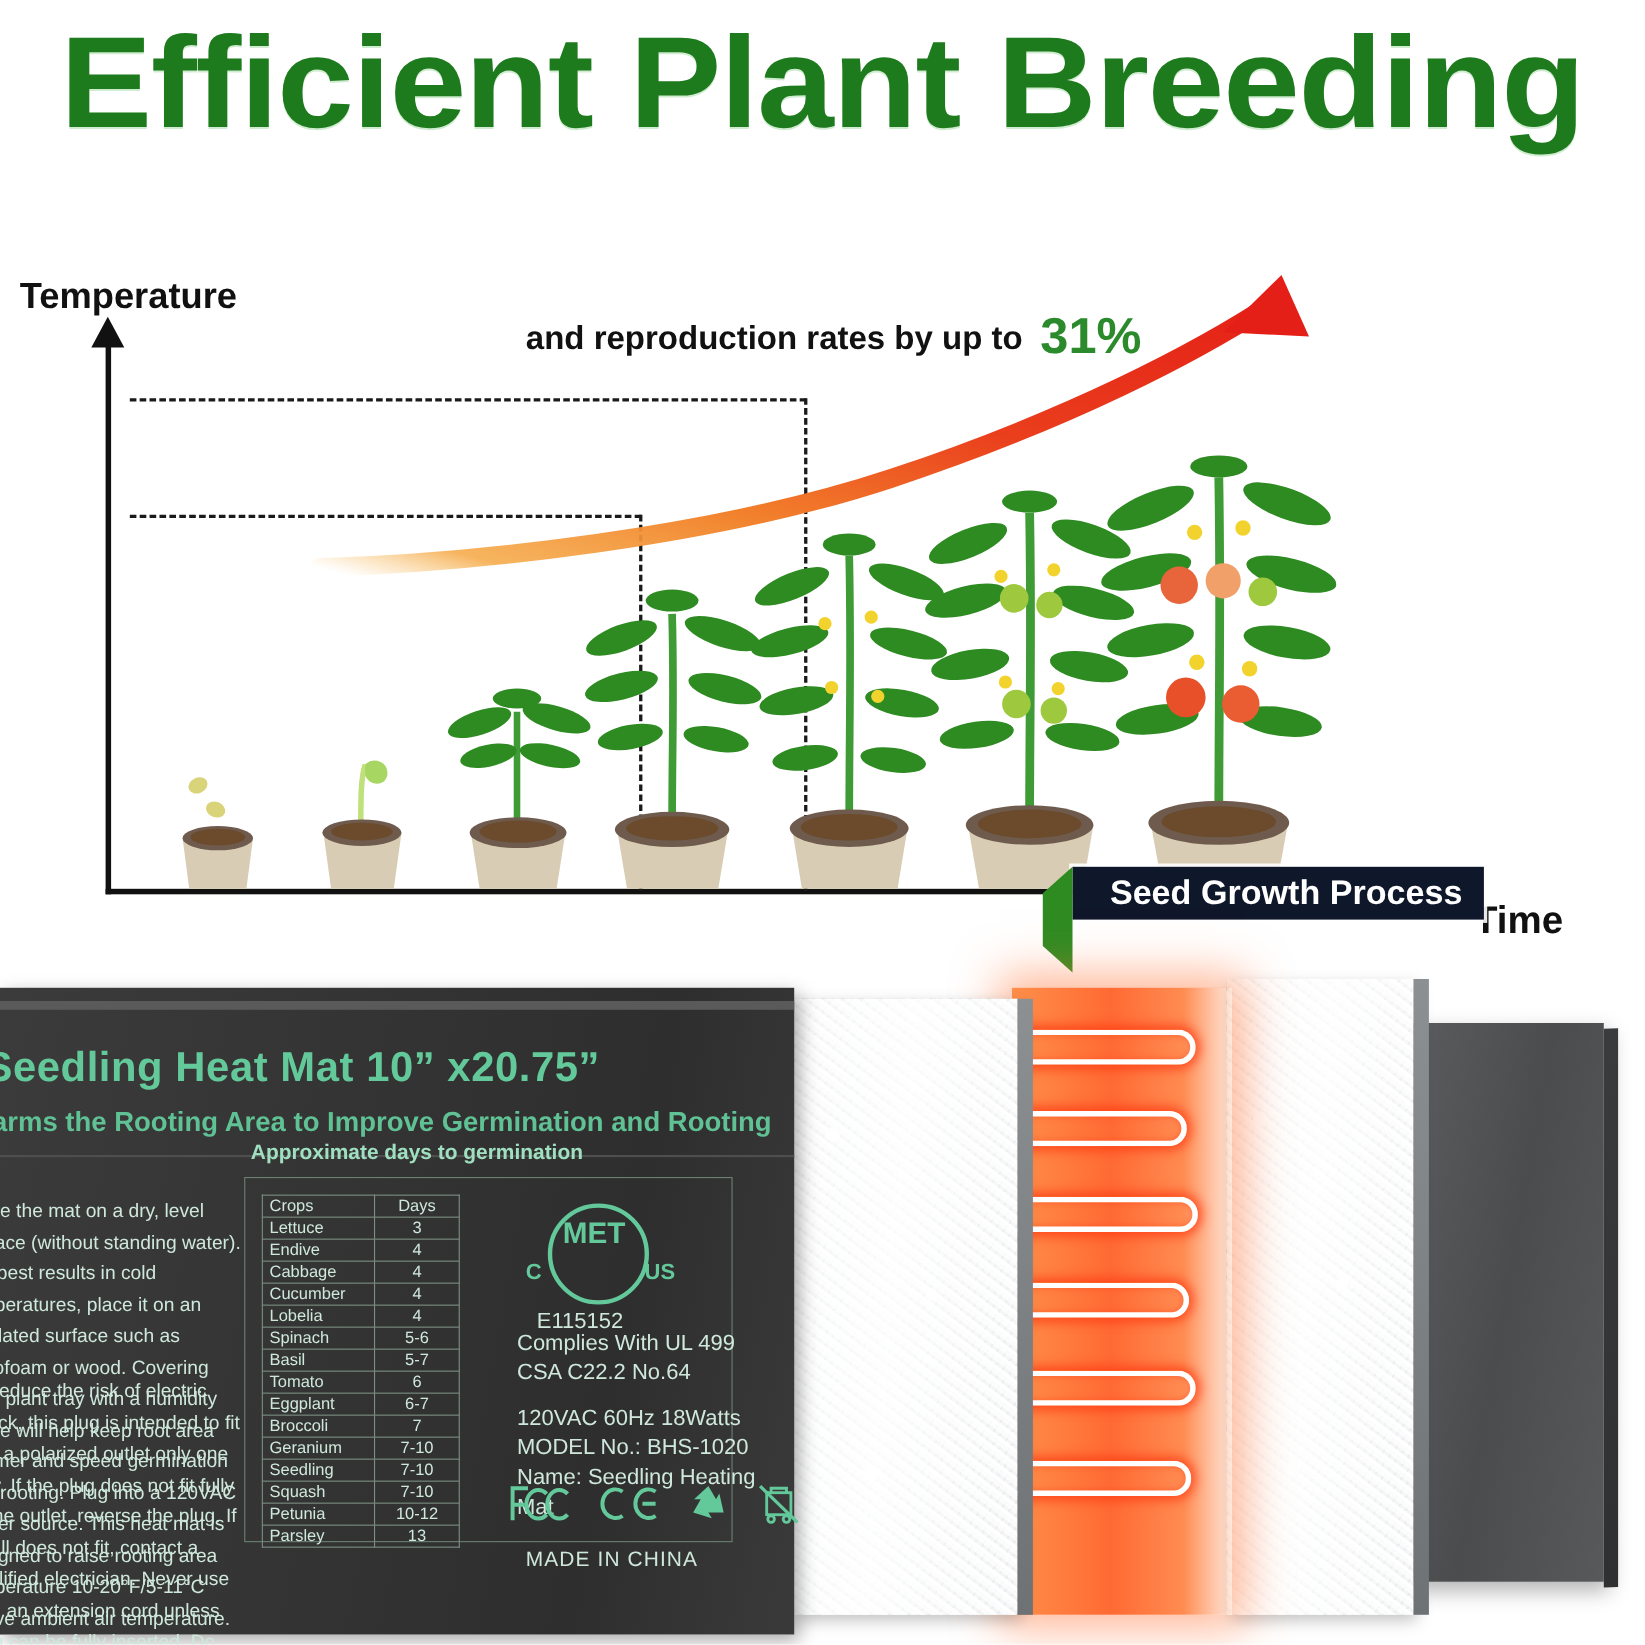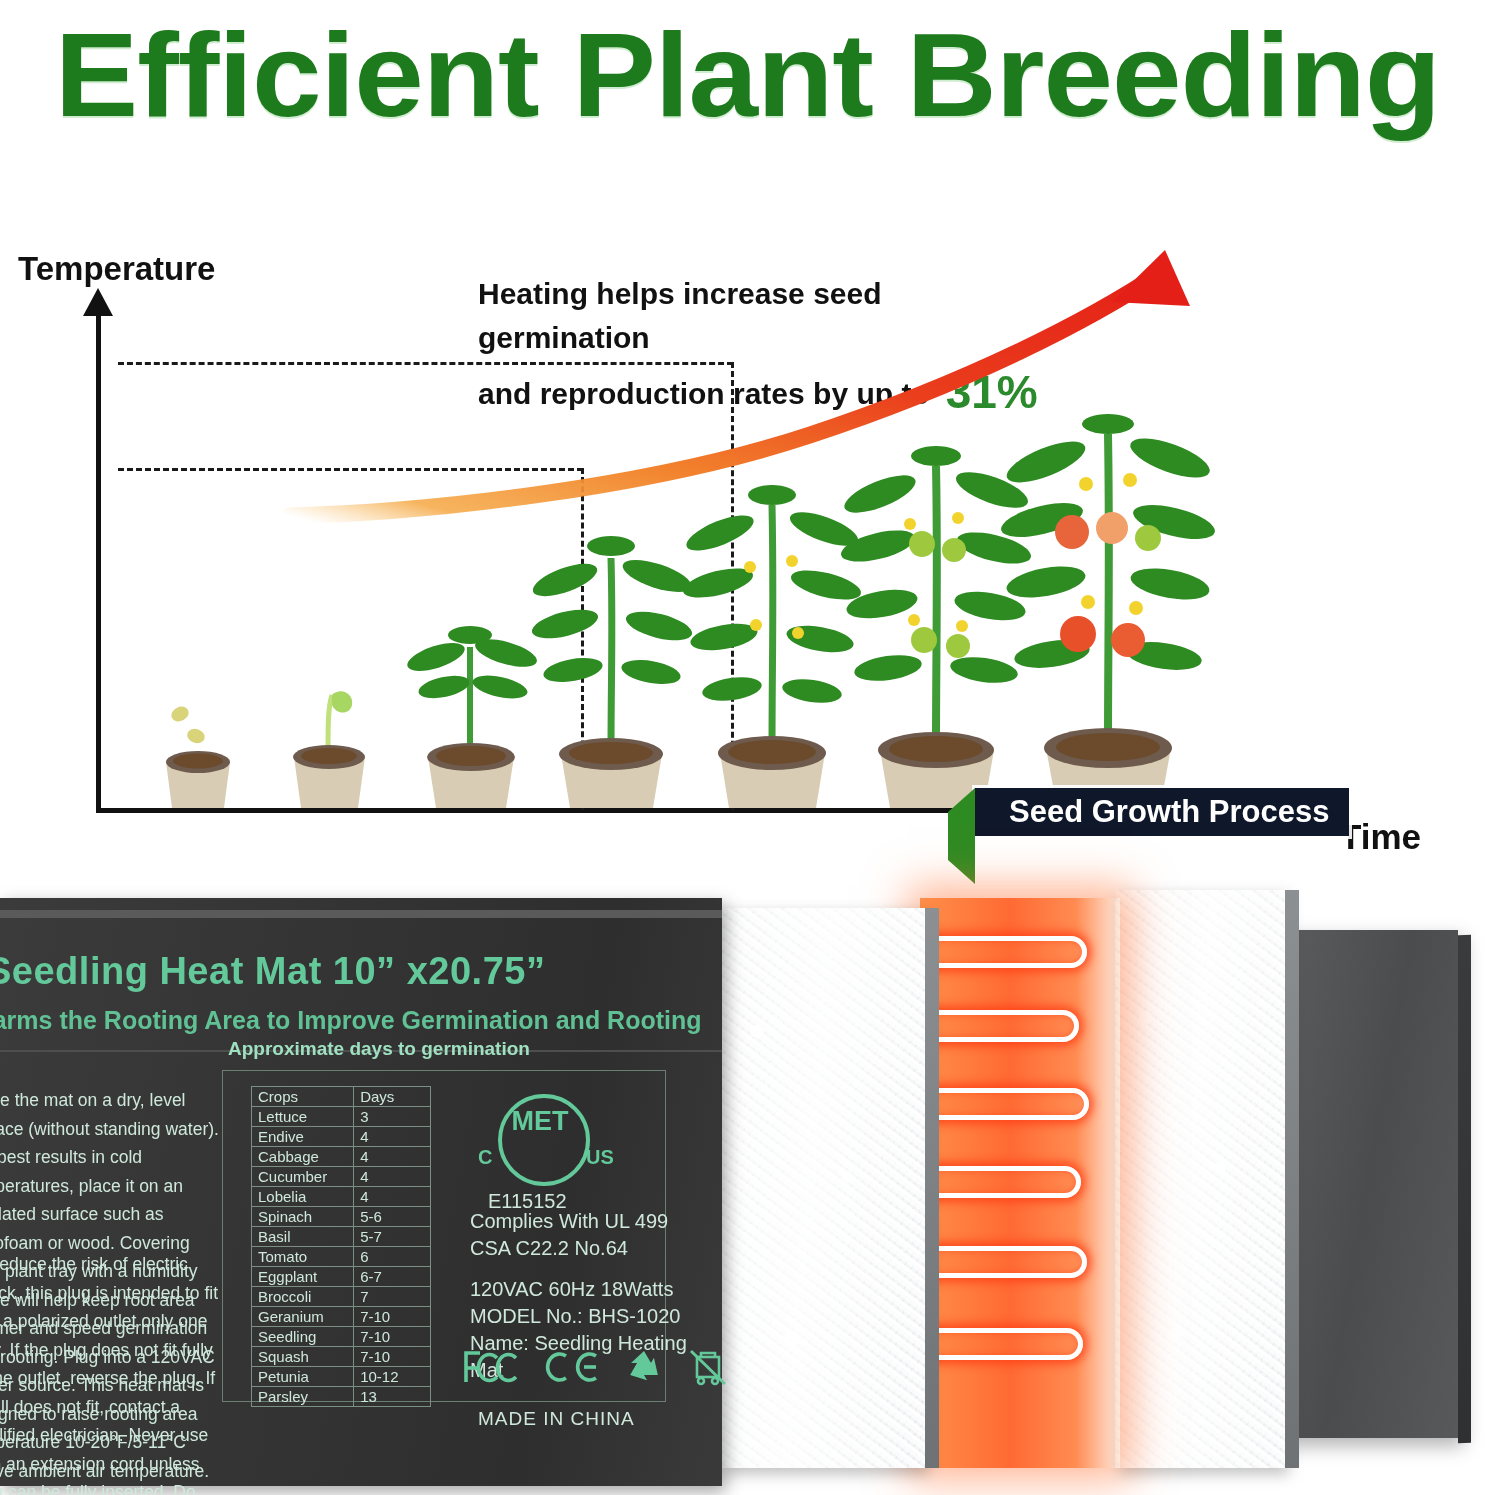--- a/index.html
+++ b/index.html
@@ -61,23 +61,23 @@
   #lbl-rule{position:absolute;left:0;top:152px;width:722px;height:2px;background:#4e4e4e;}
 
   #instructions{position:absolute;left:-34px;top:188px;width:260px;color:#cfe8dc;
      font-size:17.5px;line-height:1.63;}
   #plugnote{position:absolute;left:-30px;top:352px;width:250px;color:#cfe8dc;
      font-size:17.5px;line-height:1.63;}
 
   #tablebox{position:absolute;left:222px;top:172px;width:442px;height:330px;
      border:1px solid #6c7f73;}
   #table-caption{position:absolute;left:228px;top:140px;color:#9fe0c0;font-size:19px;font-weight:bold;}
-  table{border-collapse:collapse;position:absolute;left:238px;top:188px;width:180px;color:#cfe8dc;font-size:15px;margin-left:13px;}
+  table{border-collapse:collapse;position:absolute;left:238px;top:188px;width:180px;color:#cfe8dc;font-size:15px;}
   table td{border:1px solid #7c8f84;padding:1px 6px;height:17px;}
-  table td.days{width:68px;}
+  table td.days{text-align:center;width:68px;}
   table td.crop{width:92px;}
 
   #met{position:absolute;left:470px;top:196px;width:200px;}
   #met-ring{position:absolute;left:28px;top:0;width:84px;height:84px;border:4px solid #63c99a;border-radius:50%;}
   #met-txt{position:absolute;left:28px;top:12px;width:84px;text-align:center;color:#63c99a;font-size:27px;font-weight:bold;}
   #met-c{position:absolute;left:8px;top:52px;color:#63c99a;font-size:20px;font-weight:bold;}
   #met-us{position:absolute;left:116px;top:52px;color:#63c99a;font-size:20px;font-weight:bold;}
   #met-e{position:absolute;left:18px;top:96px;color:#cfe8dc;font-size:20px;}
   #specs{position:absolute;left:470px;top:310px;color:#cfe8dc;font-size:20px;line-height:1.35;}
   #certs{position:absolute;left:462px;top:450px;display:flex;align-items:center;gap:24px;}
@@ -122,21 +122,20 @@
   <div id="xaxis"></div>
   <div id="xaxis-arrow"></div>
   <div id="time-label">Time</div>
 
   <div class="gridline" style="left:118px;top:112px;width:615px;"></div>
   <div class="dropline" style="left:731px;top:112px;height:448px;"></div>
   <div class="gridline" style="left:118px;top:218px;width:465px;"></div>
   <div class="dropline" style="left:581px;top:218px;height:342px;"></div>
 
   <div id="callout">
-    <div>Heating helps increase seed germination</div>
     <div>
       <span>and reproduction rates by up to</span><span class="pct">31%</span>
     </div>
   </div>
 
   <svg id="curve" viewBox="0 0 1320 620">
     <defs>
       <linearGradient id="cg" x1="0" y1="1" x2="1" y2="0">
         <stop offset="0%" stop-color="#f8c26a" stop-opacity="0"></stop>
         <stop offset="10%" stop-color="#f5a742" stop-opacity=".85"></stop>

